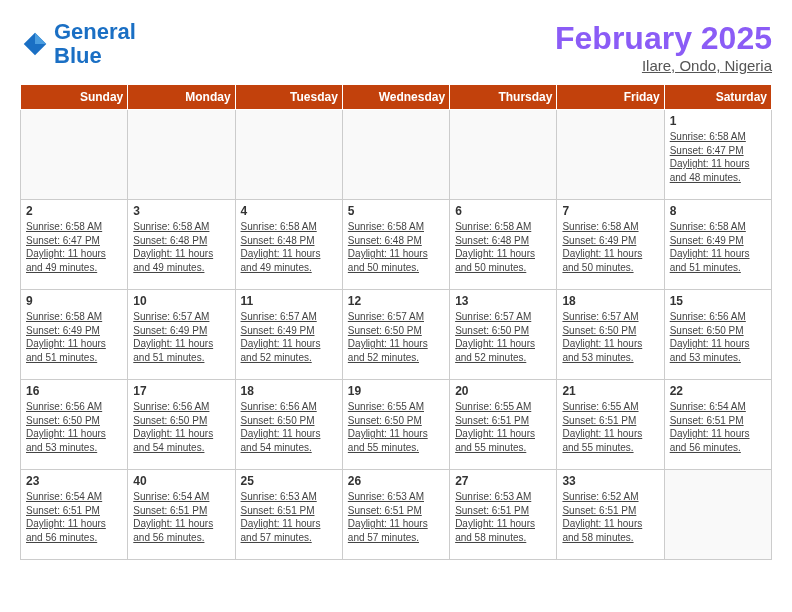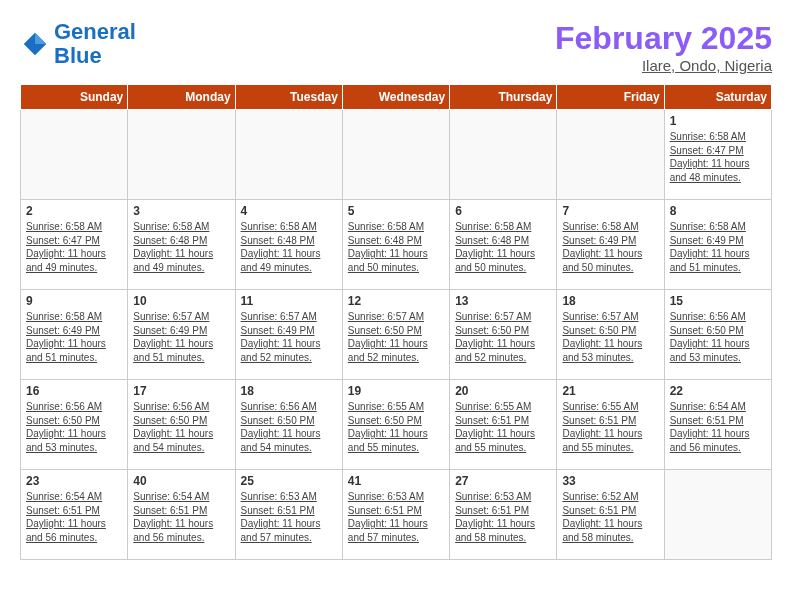--- a/index.html
+++ b/index.html
@@ -278,21 +278,21 @@
 Sunset: 6:51 PM
 Daylight: 11 hours and 56 minutes.</div>
         </td>
         <td>
           <span class="day-num">25</span>
           <div class="day-info" style="white-space: pre-line;">Sunrise: 6:53 AM
 Sunset: 6:51 PM
 Daylight: 11 hours and 57 minutes.</div>
         </td>
         <td>
-          <span class="day-num">41</span>
+          <span class="day-num">26</span>
           <div class="day-info" style="white-space: pre-line;">Sunrise: 6:53 AM
 Sunset: 6:51 PM
 Daylight: 11 hours and 57 minutes.</div>
         </td>
         <td>
           <span class="day-num">27</span>
           <div class="day-info" style="white-space: pre-line;">Sunrise: 6:53 AM
 Sunset: 6:51 PM
 Daylight: 11 hours and 58 minutes.</div>
         </td>

